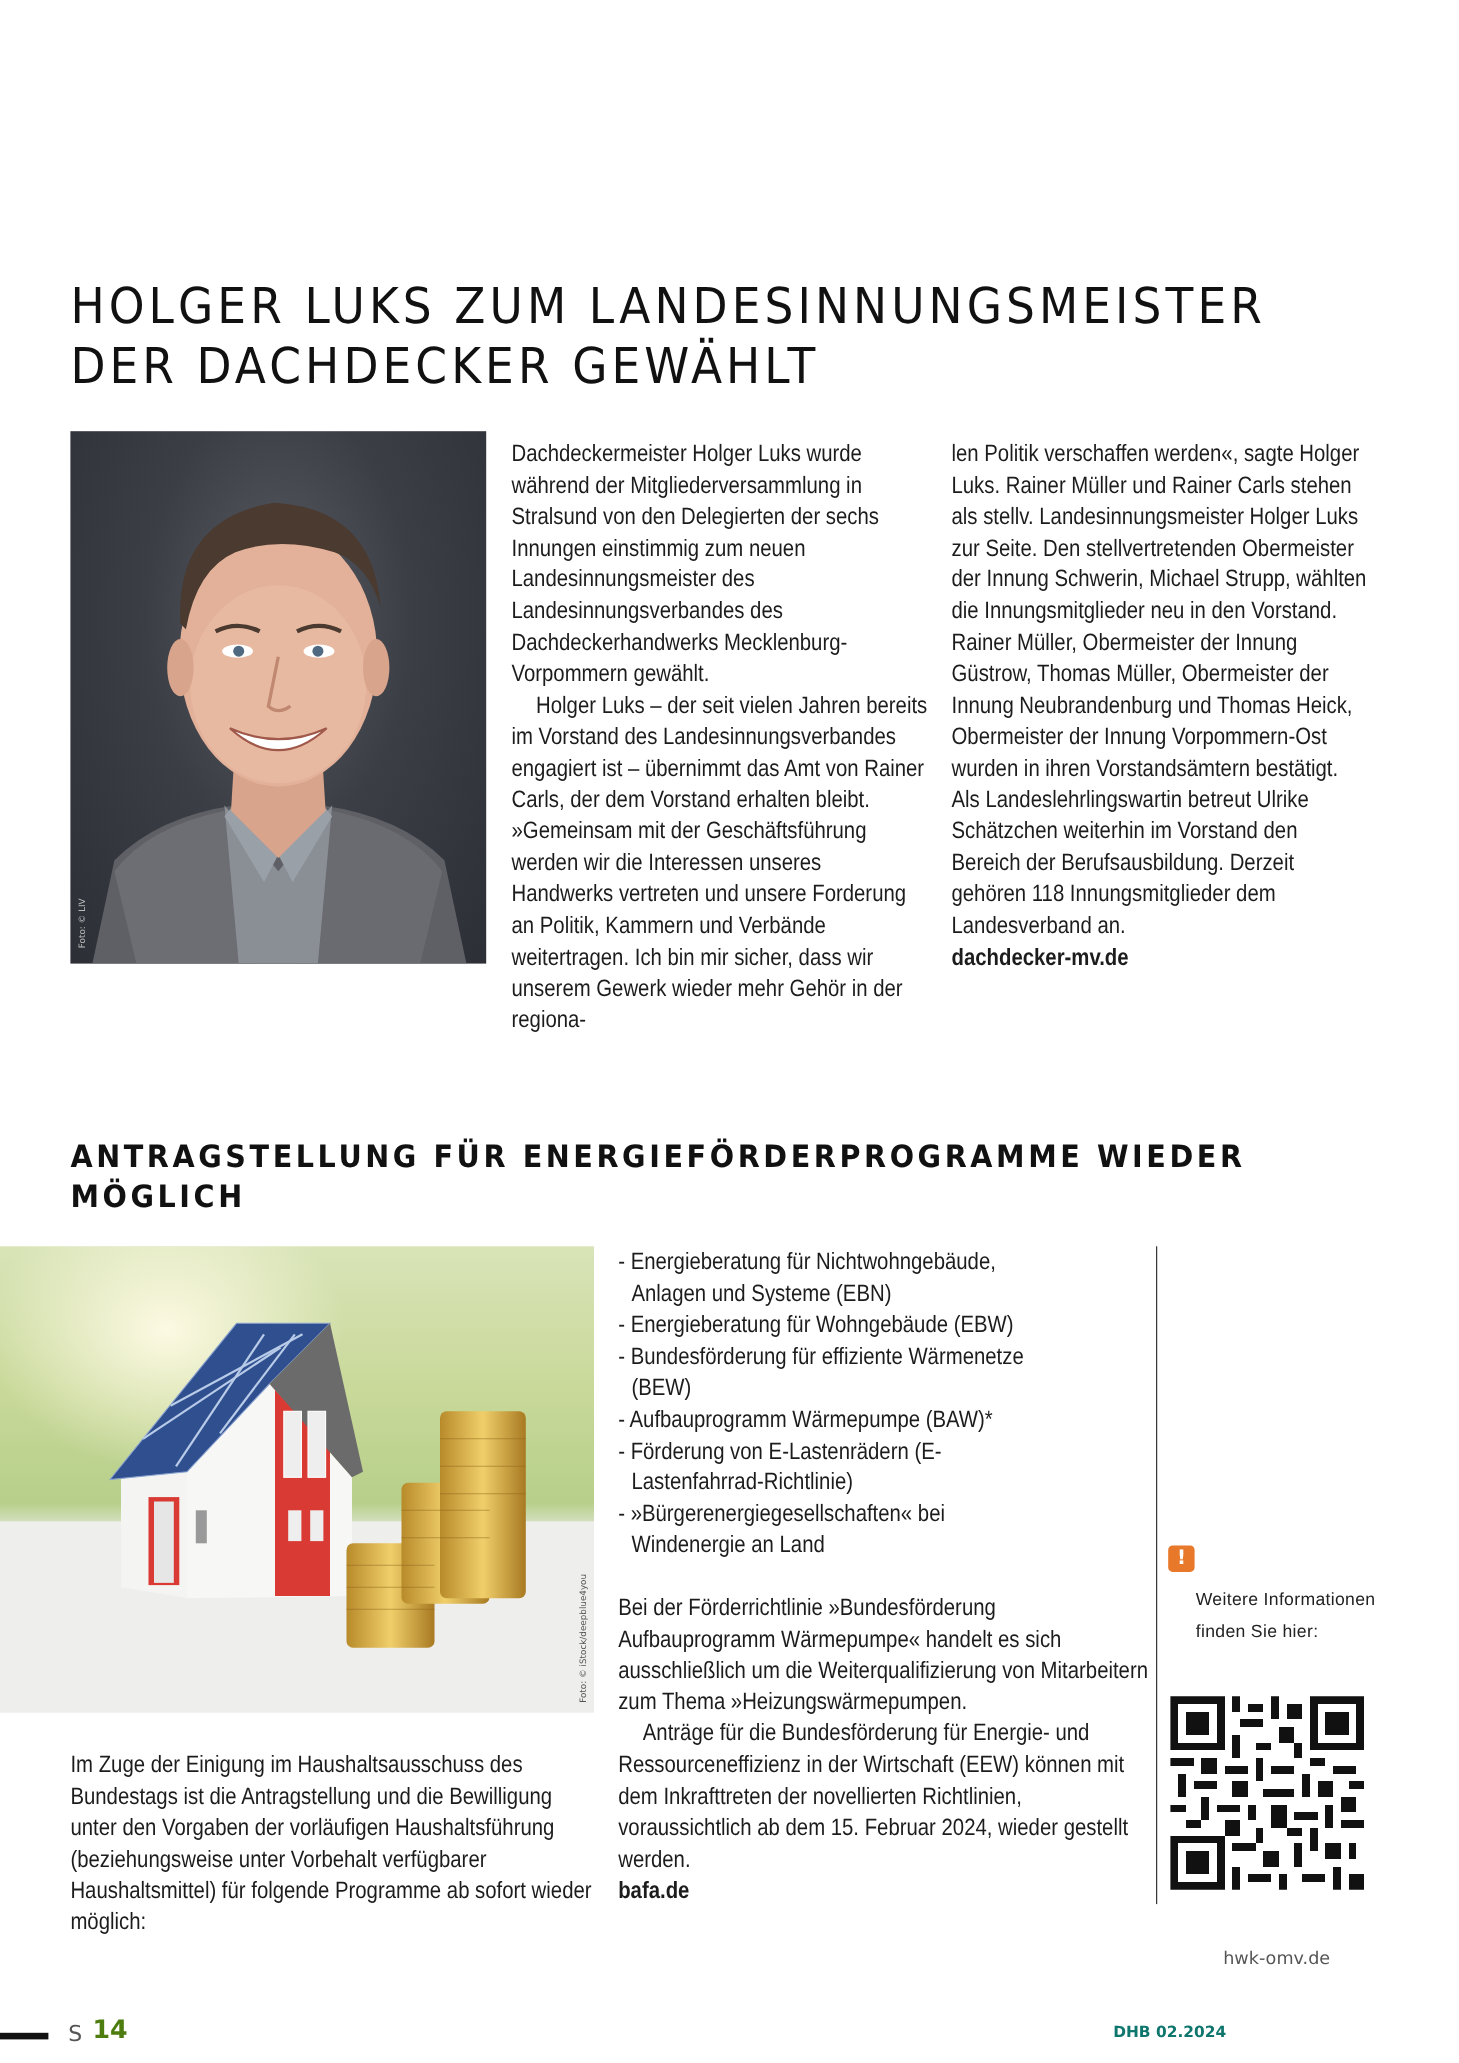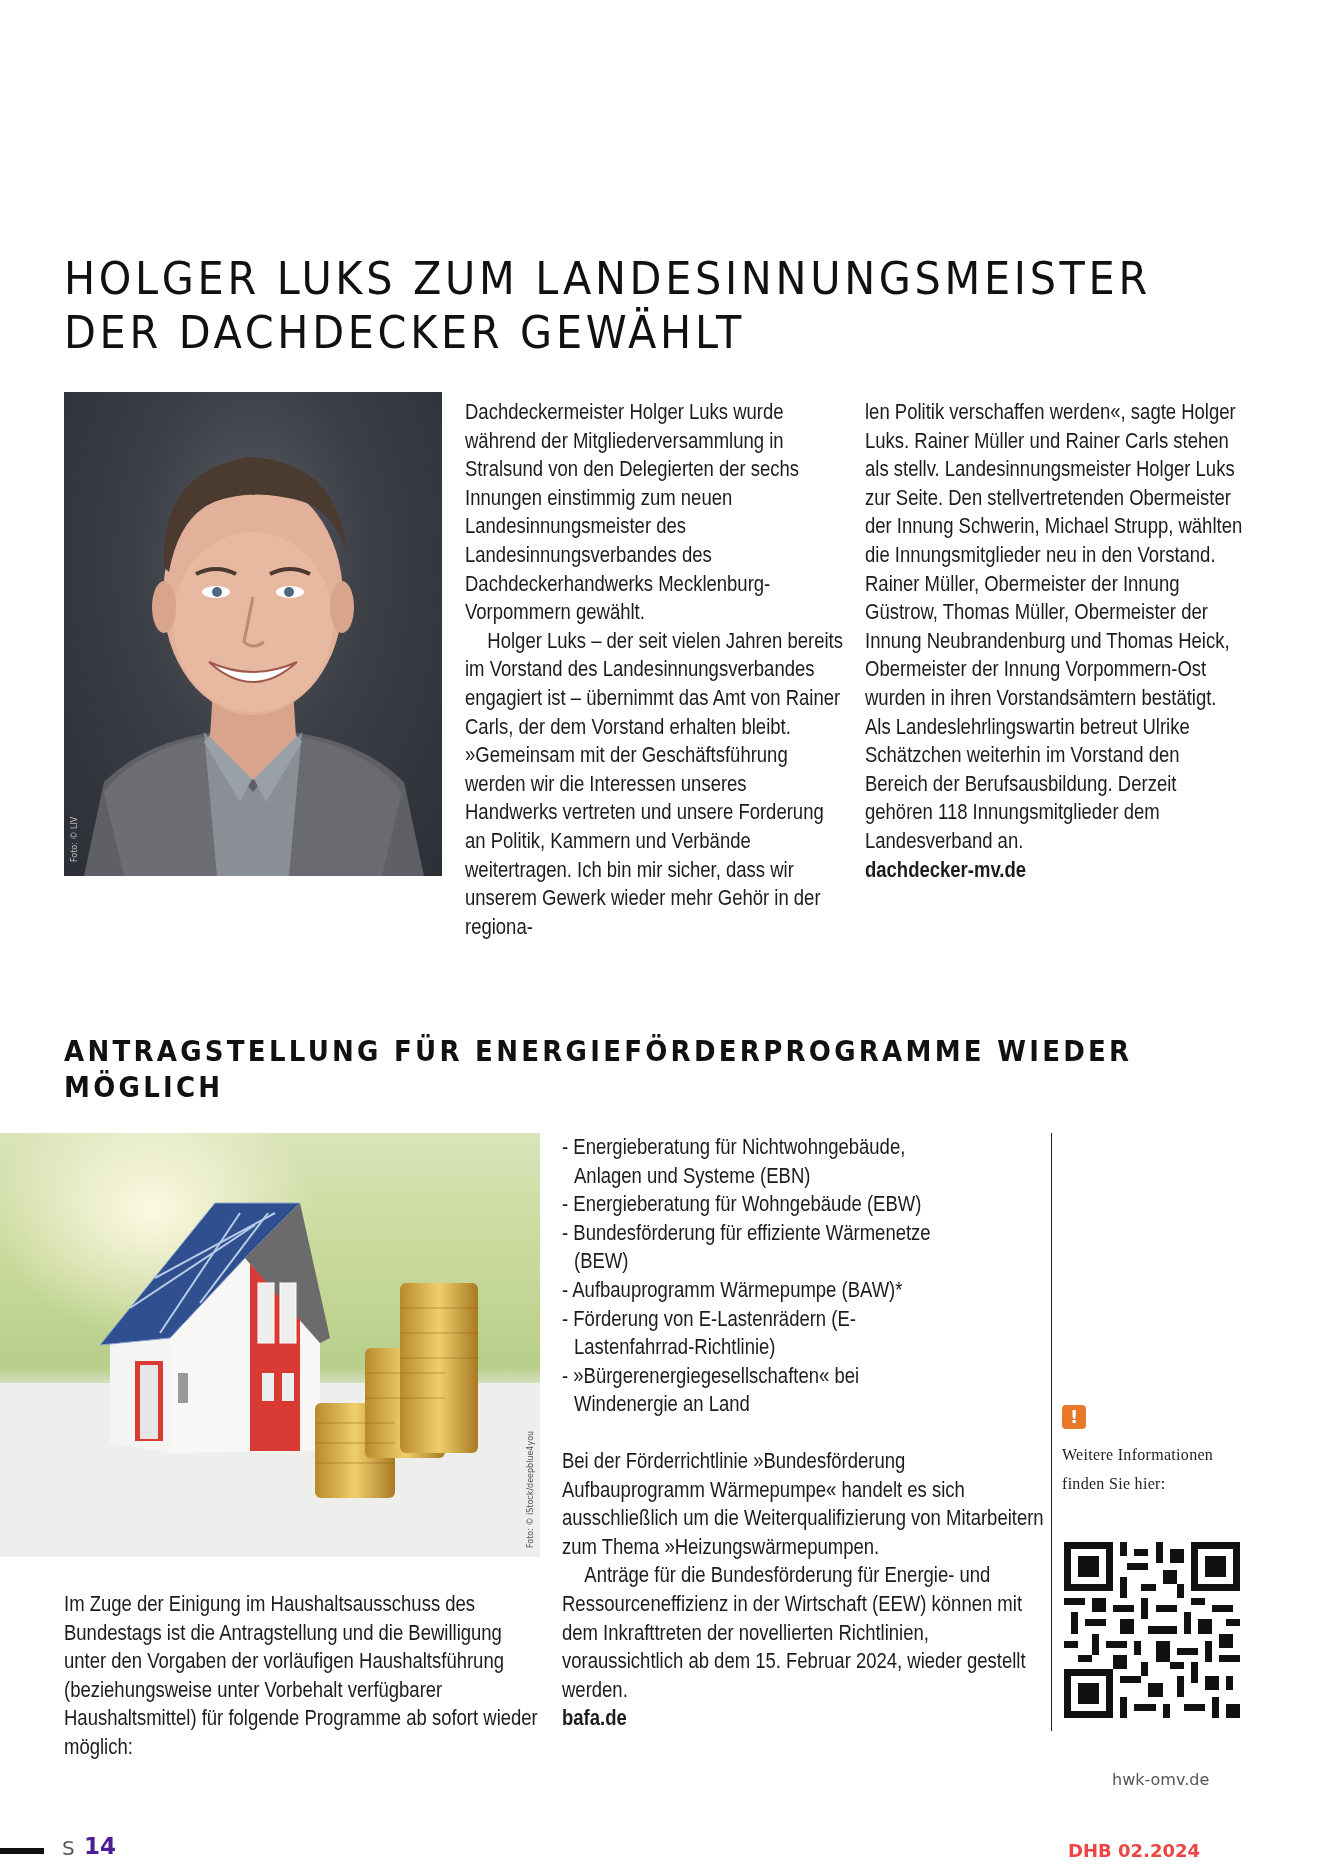--- a/index.html
+++ b/index.html
@@ -22,30 +22,30 @@
   .credit{font-family:"DejaVu Sans",sans-serif;font-size:8px;color:#bbb;
       transform:rotate(-90deg);transform-origin:left top;white-space:nowrap;}
   .house-img{left:0;top:1133px;width:540px;height:424px;overflow:hidden;
       background:linear-gradient(180deg,#d9e4b8 0%,#c9d99a 30%,#b7cf8a 55%,#e9ece4 62%,#f2f2f0 100%);}
   .list{left:562px;top:1133px;width:470px;font-size:21.5px;line-height:28.6px;color:#1c1c1c;
       transform:scaleX(0.86);transform-origin:left top;}
   .list ul{margin:0;padding:0;list-style:none;}
   .list li{padding-left:14px;text-indent:-14px;}
   .list li::before{content:"- ";}
   .divider{left:1051px;top:1133px;width:1px;height:598px;background:#222;}
-  .side-text{font-family:Liberation Serif, serif;font-size:16px;line-height:29px;color:#222;
-      letter-spacing:0.3px;}
+  .side-text{font-family:Liberation Sans, sans-serif;font-size:16px;line-height:29px;color:#222;
+      letter-spacing:0.3px;margin-left:25px;}
   .alert-icon{left:1062px;top:1405px;width:24px;height:24px;background:#e8782a;border-radius:4px;
       color:#fff;font-family:"DejaVu Sans",sans-serif;font-weight:700;font-size:18px;
       text-align:center;line-height:24px;}
   .qr{left:1064px;top:1542px;width:176px;height:176px;}
   .footer-bar{left:0;top:1848px;width:44px;height:6px;background:#111;}
   .footer-s{left:62px;top:1836px;font-family:"DejaVu Sans",sans-serif;font-size:20px;color:#555;}
-  .footer-num{left:84px;top:1833px;font-family:"DejaVu Sans",sans-serif;font-weight:700;font-size:23px;color:#4c1d95;}
-  .footer-issue{left:1068px;top:1840px;font-family:"DejaVu Sans",sans-serif;font-weight:700;font-size:18px;color:#ef4444;}
+  .footer-num{left:84px;top:1833px;font-family:"DejaVu Sans",sans-serif;font-weight:700;font-size:23px;color:#4d7c0f;}
+  .footer-issue{left:1012px;top:1840px;font-family:"DejaVu Sans",sans-serif;font-weight:700;font-size:14px;color:#0f766e;}
   .footer-site{left:1112px;top:1770px;font-family:"DejaVu Sans",sans-serif;font-size:16px;color:#555;}
 </style>
 </head>
 <body>
 
 <div class="abs h1">
   <div>HOLGER LUKS ZUM LANDESINNUNGSMEISTER</div>
   <div>DER DACHDECKER GEWÄHLT</div>
 </div>
 

